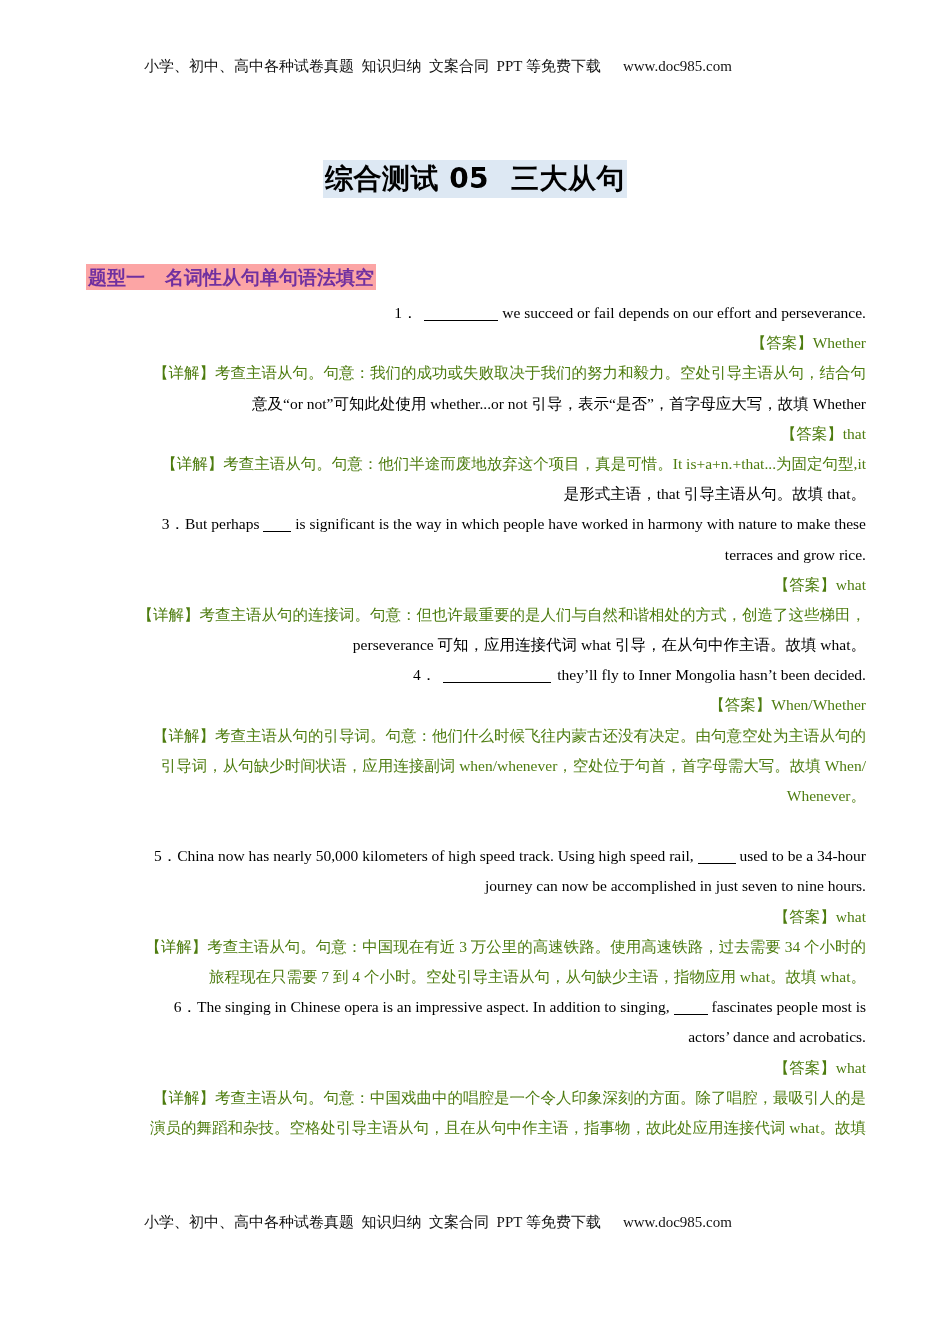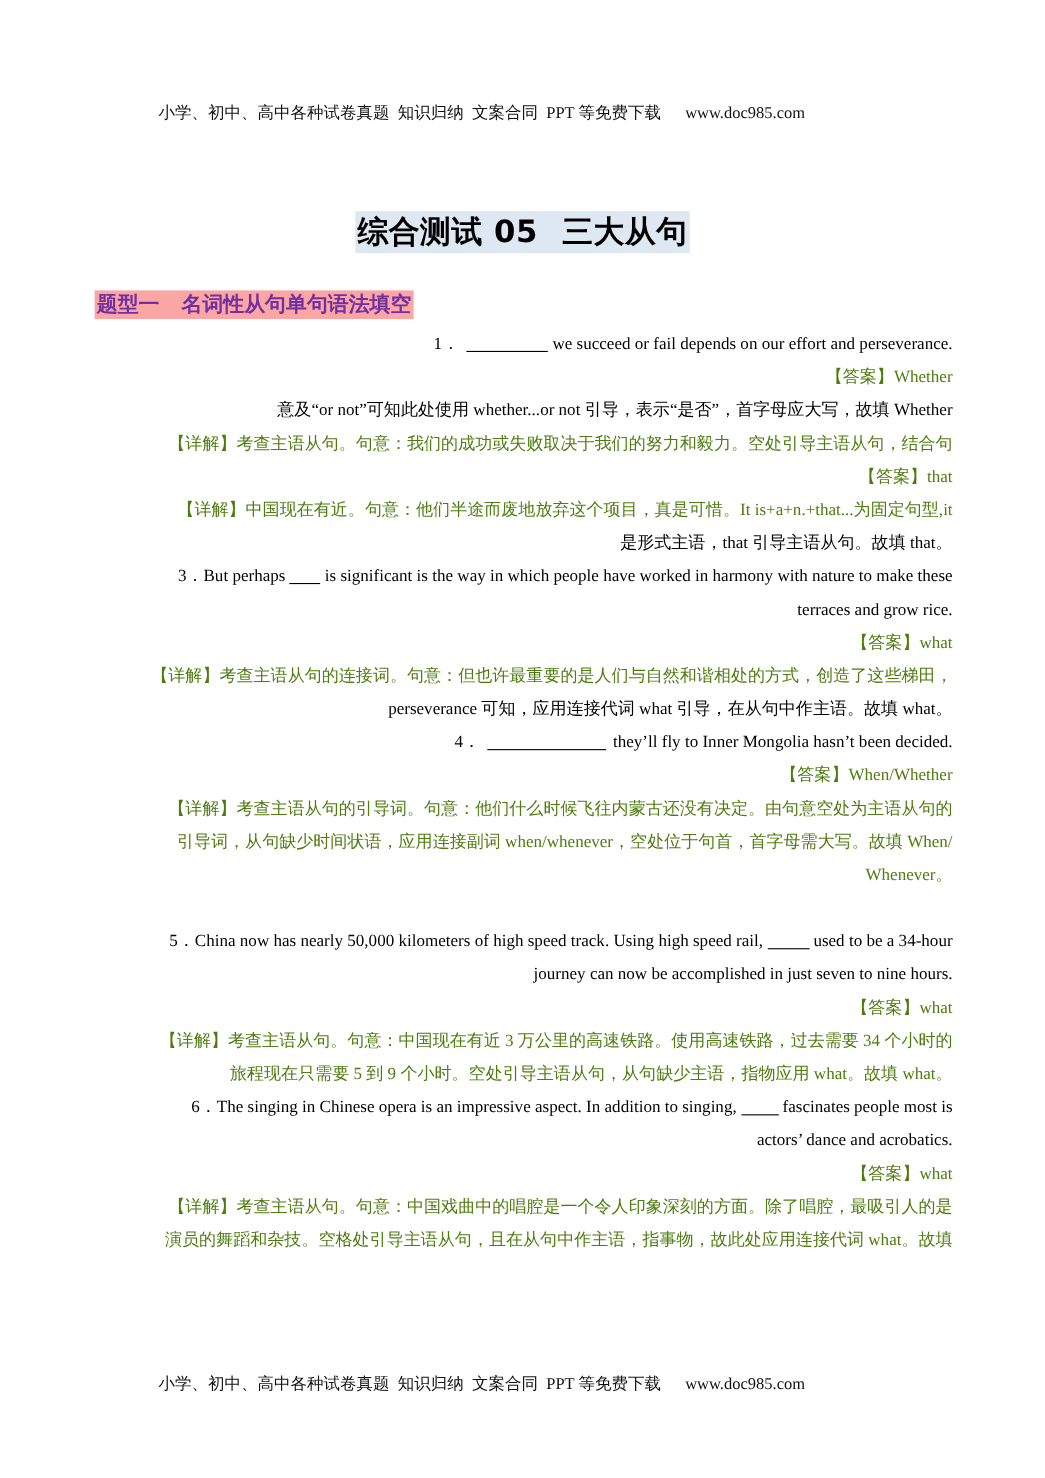--- a/index.html
+++ b/index.html
@@ -3,32 +3,31 @@
 <meta charset="utf-8">
 <style>
   html, body { margin: 0; padding: 0; background: #ffffff; }
   body {
     width: 950px; height: 1344px; position: relative; overflow: hidden;
     font-family: "Liberation Serif", "DejaVu Serif", serif;
     color: #000;
   }
   .hdr, .ftr {
     position: absolute; left: 0; width: 876px; text-align: center;
-    font-size: 15px; color: #111; white-space: pre; margin-top: 36px;
+    font-size: 15px; color: #111; white-space: pre;
   }
   .hdr { top: 57px; }
   .ftr { top: 1213px; }
   .hdr .site, .ftr .site { margin-left: 22px; }
   .title-wrap { position: absolute; top: 160px; left: 0; width: 950px; text-align: center; }
   .title {
     display: inline-block; background: #dde8f3;
     font-family: "DejaVu Sans", "Liberation Sans", sans-serif;
     font-weight: bold; font-size: 28px; line-height: 38px; padding: 0 2px; color: #000;
     letter-spacing: 0.5px;
-    margin-top: 32px;
   }
   .title .gap { display: inline-block; width: 22px; }
   .section {
     position: absolute; top: 264px; left: 86px;
     background: #fca5a5; color: #7030a0;
     font-family: "DejaVu Sans", "Liberation Sans", sans-serif;
     font-weight: bold; font-size: 19px; line-height: 26px; padding: 0 2px;
   }
   .section .gap { display: inline-block; width: 20px; }
   .content { position: absolute; left: 86px; top: 298px; width: 780px; font-size: 15.5px; text-align: right; }
@@ -48,25 +47,25 @@
 
 <div class="section"><span>题型一</span><span class="gap"></span><span>名词性从句单句语法填空</span></div>
 
 <div class="content">
 
   <div class="line">
     <span>1．</span>
     <span class="blank" style="width:74px;margin-left:3px;"></span><span> we succeed or fail depends on our effort and perseverance.</span>
   </div>
   <div class="line red"><span>【答案】</span><span>Whether</span></div>
+  <div class="line"><span class="red">【详解】</span><span class="red">考查主语从句。句意：我们的成功或失败取决于我们的努力和毅力。空处引导主语从句，结合句</span></div>
   <div class="line"><span>意及“or not”可知此处使用 whether...or not 引导，表示“是否”，首字母应大写，故填 Whether</span></div>
-  <div class="line"><span class="red">【详解】</span><span class="red">考查主语从句。句意：我们的成功或失败取决于我们的努力和毅力。空处引导主语从句，结合句</span></div>
 
   <div class="line red"><span>【答案】</span><span>that</span></div>
-  <div class="line"><span class="red">【详解】</span><span class="red">中国现在有近。句意：他们半途而废地放弃这个项目，真是可惜。It is+a+n.+that...为固定句型,it</span></div>
+  <div class="line"><span class="red">【详解】</span><span class="red">考查主语从句。句意：他们半途而废地放弃这个项目，真是可惜。It is+a+n.+that...为固定句型,it</span></div>
   <div class="line"><span>是形式主语，that 引导主语从句。故填 that。</span></div>
 
   <div class="line">
     <span>3．</span><span>But perhaps </span><span class="blank" style="width:28px;"></span><span> is significant is the way in which people have worked in harmony with nature to make these</span>
   </div>
   <div class="line"><span>terraces and grow rice.</span></div>
   <div class="line red"><span>【答案】</span><span>what</span></div>
   <div class="line"><span class="red">【详解】</span><span class="red">考查主语从句的连接词。句意：但也许最重要的是人们与自然和谐相处的方式，创造了这些梯田，</span></div>
   <div class="line"><span>perseverance 可知，应用连接代词 what 引导，在从句中作主语。故填 what。</span></div>
 
@@ -80,21 +79,21 @@
   <div class="line red"><span>Whenever。</span></div>
 
   <div class="spacer"></div>
 
   <div class="line">
     <span>5．</span><span>China now has nearly 50,000 kilometers of high speed track. Using high speed rail, </span><span class="blank" style="width:38px;"></span><span> used to be a 34-hour</span>
   </div>
   <div class="line"><span>journey can now be accomplished in just seven to nine hours.</span></div>
   <div class="line red"><span>【答案】</span><span>what</span></div>
   <div class="line red"><span>【详解】</span><span>考查主语从句。句意：中国现在有近 3 万公里的高速铁路。使用高速铁路，过去需要 34 个小时的</span></div>
-  <div class="line red"><span>旅程现在只需要 5 到 9 个小时。空处引导主语从句，从句缺少主语，指物应用 what。故填 what。</span></div>
+  <div class="line red"><span>旅程现在只需要 7 到 4 个小时。空处引导主语从句，从句缺少主语，指物应用 what。故填 what。</span></div>
 
   <div class="line">
     <span>6．</span><span>The singing in Chinese opera is an impressive aspect. In addition to singing, </span><span class="blank" style="width:34px;"></span><span> fascinates people most is</span>
   </div>
   <div class="line"><span>actors’ dance and acrobatics.</span></div>
   <div class="line red"><span>【答案】</span><span>what</span></div>
   <div class="line red"><span>【详解】</span><span>考查主语从句。句意：中国戏曲中的唱腔是一个令人印象深刻的方面。除了唱腔，最吸引人的是</span></div>
   <div class="line red"><span>演员的舞蹈和杂技。空格处引导主语从句，且在从句中作主语，指事物，故此处应用连接代词 what。故填</span></div>
 </div>
 

